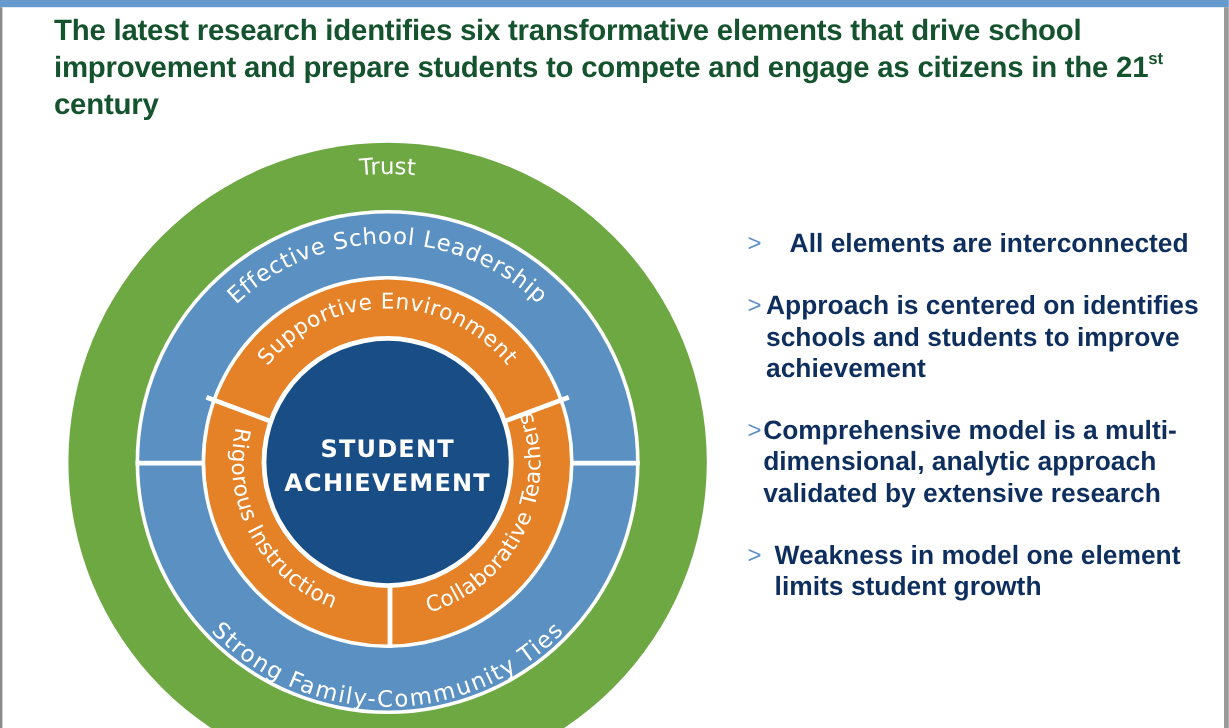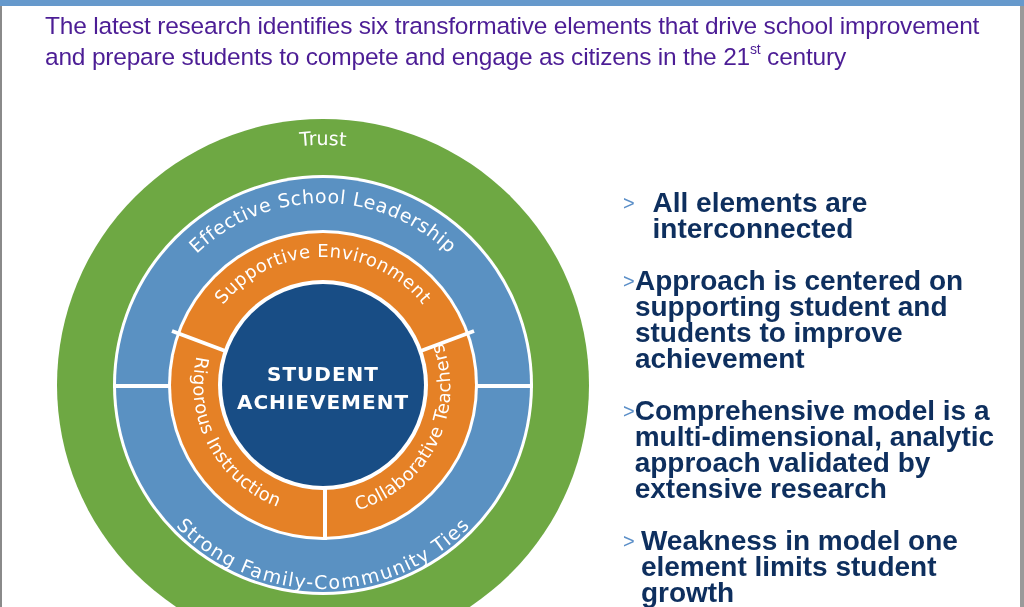--- a/index.html
+++ b/index.html
@@ -5,29 +5,29 @@
   html, body { margin:0; padding:0; }
   body {
     width:1024px; height:607px; position:relative; overflow:hidden;
     background:#ffffff; font-family:"Liberation Sans", sans-serif;
   }
   .top-bar { position:absolute; left:0; top:0; width:1024px; height:6px; background:#6699cc; }
   .left-edge { position:absolute; left:0; top:6px; width:2px; height:601px; background:#8a8a8a; }
   .right-edge { position:absolute; right:0; top:6px; width:4px; height:601px; background:#9a9a9a; }
   .headline {
     position:absolute; left:45px; top:10px; width:970px;
-    color:#4c1d95; font-weight:normal; font-size:24.5px; line-height:31px;
+    color:#14532d; font-weight:bold; font-size:24.5px; line-height:31px;
     letter-spacing:-0.2px;
   }
   .headline sup { font-size:14px; line-height:0; position:relative; top:-2px; }
   .diagram { position:absolute; left:0; top:0; width:620px; height:607px; }
   .bullets { position:absolute; left:620px; top:190px; width:390px; }
   .bullet { display:flex; margin-bottom:26px; }
   .bullet .chev { width:35px; color:#5b8fc8; font-size:20px; font-weight:normal; line-height:26px; padding-left:3px; }
-  .bullet .txt { color:#0e2f5e; font-weight:bold; font-size:28px; line-height:26px; }
+  .bullet .txt { color:#0e2f5e; font-weight:bold; font-size:22px; line-height:26px; }
   svg text { font-family:"DejaVu Sans", sans-serif; fill:#ffffff; }
 </style>
 </head>
 <body>
 
 <div class="top-bar"></div>
 <div class="left-edge"></div>
 <div class="right-edge"></div>
 
 <div class="headline"><span>The latest research identifies six transformative elements that drive school improvement and prepare students to compete and engage as citizens in the 21</span><sup>st</sup><span> century</span></div>
@@ -84,21 +84,21 @@
   <text x="323" y="409" font-size="20" font-weight="bold" text-anchor="middle" letter-spacing="1">ACHIEVEMENT</text>
 </svg>
 
 <div class="bullets">
   <div class="bullet">
     <span class="chev">&gt;</span>
     <span class="txt">All elements are interconnected</span>
   </div>
   <div class="bullet">
     <span class="chev">&gt;</span>
-    <span class="txt">Approach is centered on supporting student and students to improve achievement</span>
+    <span class="txt">Approach is centered on identifies schools and students to improve achievement</span>
   </div>
   <div class="bullet">
     <span class="chev">&gt;</span>
     <span class="txt">Comprehensive model is a multi-dimensional, analytic approach validated by extensive research</span>
   </div>
   <div class="bullet">
     <span class="chev">&gt;</span>
     <span class="txt">Weakness in model one element limits student growth</span>
   </div>
 </div>

